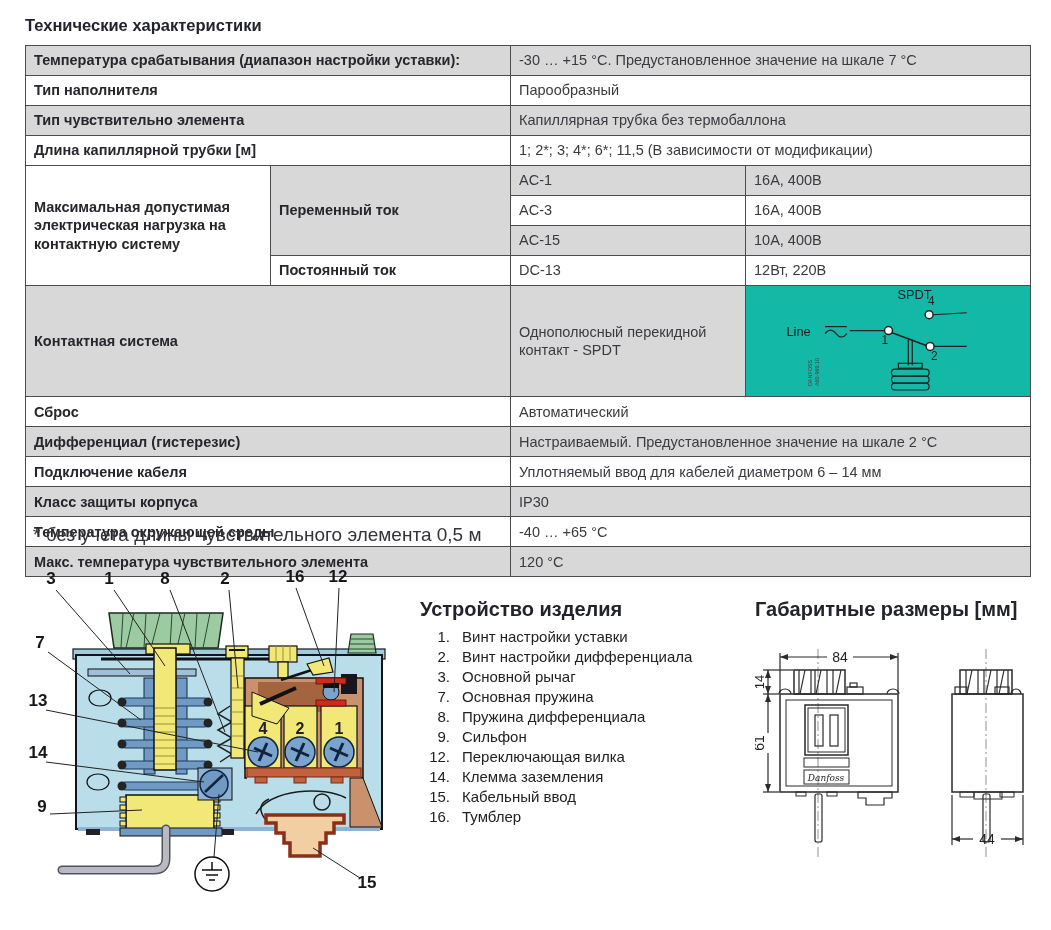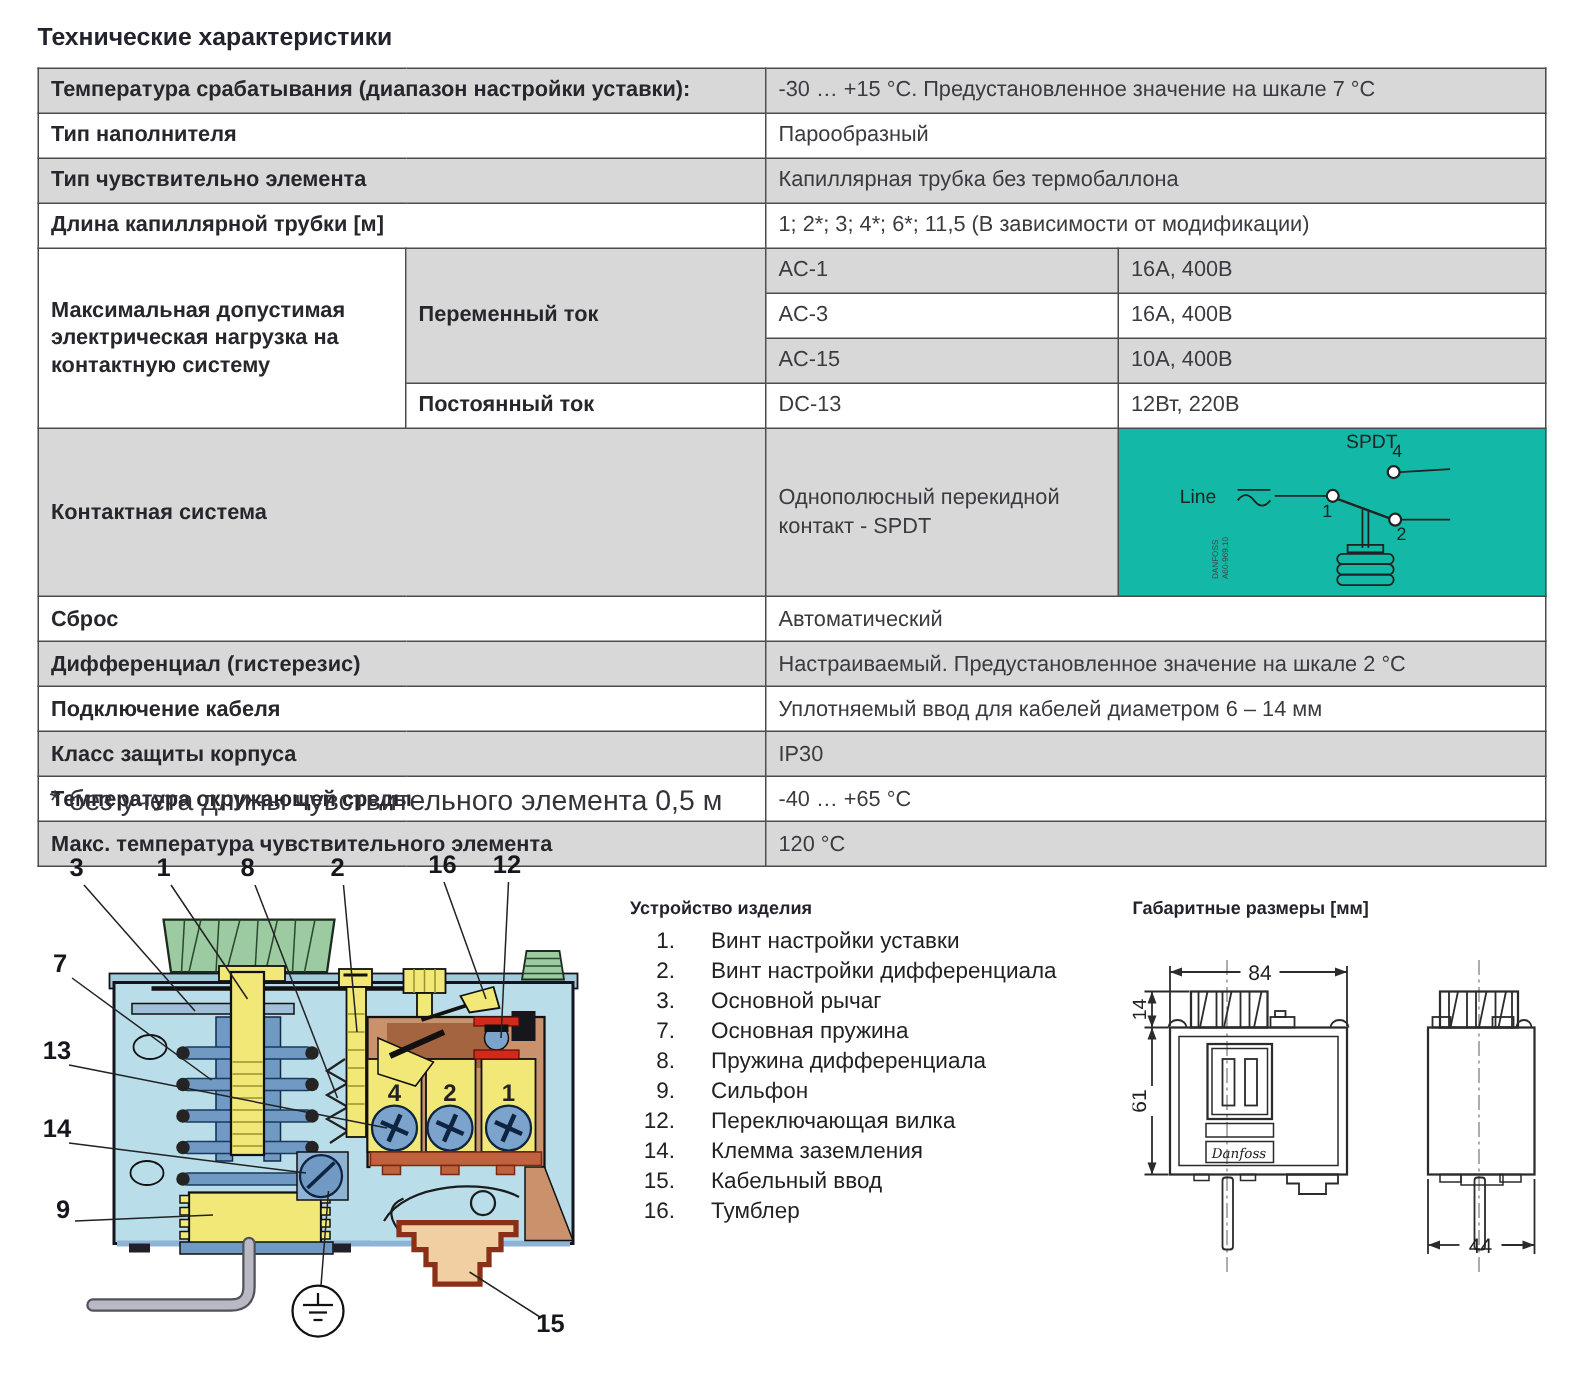--- a/index.html
+++ b/index.html
@@ -11,24 +11,24 @@
         width:1005px;}
   .spec-table td{border:1px solid #4c4c4c;padding:2px 8px;height:25px;font-size:14.5px;
         color:#3a3a40;vertical-align:middle;line-height:1.25;margin-top:44px;}
   .spec-table td.lbl{font-weight:bold;color:#26262c;}
   .spec-table td.shade{background:#d8d8d8;}
   .spec-table tr.contact-row td{height:106px;}
   .spec-table td.diagram{padding:0;background:#14b8a6;vertical-align:middle;}
   .footnote{position:absolute;left:33px;top:524px;font-size:19px;color:#33333a;}
   .cutaway{position:absolute;left:26px;top:556px;}
   .device-list{position:absolute;left:420px;top:598px;width:330px;}
-  .col-heading{font-size:12px;font-weight:bold;color:#23232d;margin:0 0 6px 0;}
+  .col-heading{font-size:20px;font-weight:bold;color:#23232d;margin:0 0 6px 0;}
   .dev-row{display:flex;line-height:20px;font-size:15px;color:#222;}
   .dev-num{width:30px;text-align:right;flex:none;}
-  .dev-txt{margin-left:24px;}
+  .dev-txt{margin-left:12px;}
   .dims-block{position:absolute;left:755px;top:598px;width:296px;}
   .dims-block svg{margin-top:10px;}
 </style>
 </head>
 <body>
 
 <div class="page">
 
   <h1 class="page-title">Технические характеристики</h1>
 

